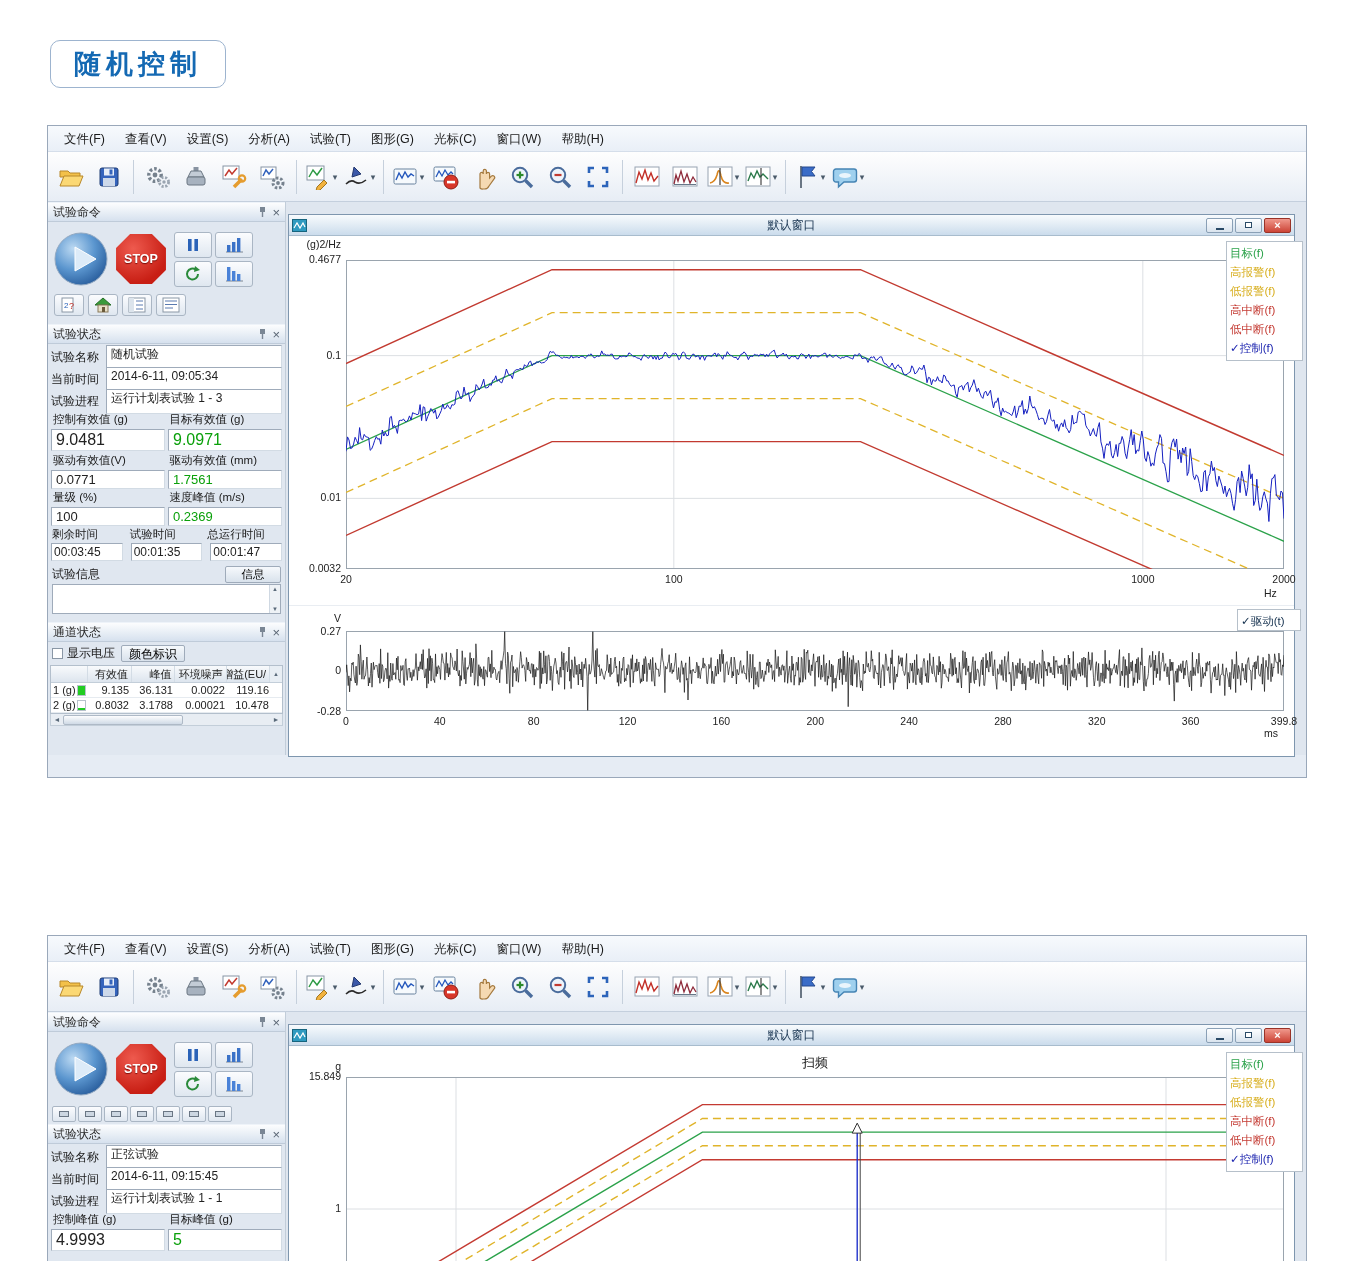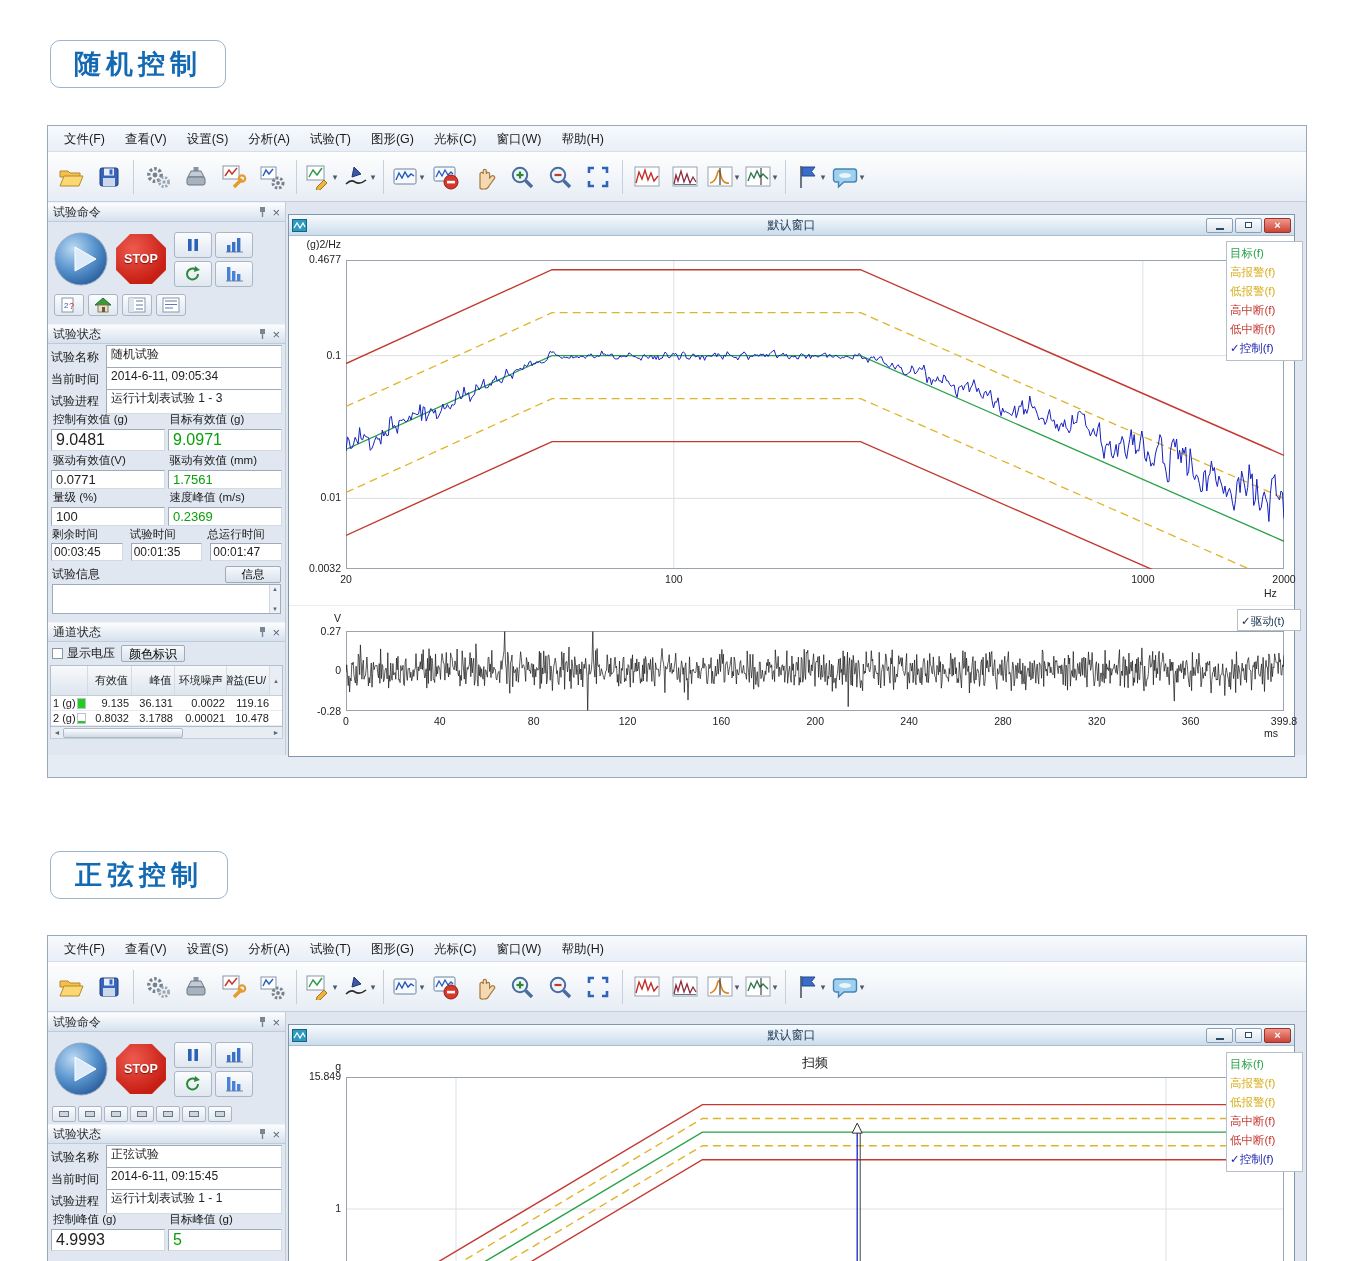--- a/index.html
+++ b/index.html
@@ -48,21 +48,21 @@
 .triple-values .vbox{height:18px;line-height:16px;font-size:12px;padding:0 2px}
 .info-row{display:flex;align-items:center;height:20px;padding:1px 2px;gap:4px;margin-top:2px}
 .info-btn{margin-left:auto;width:56px;height:17px;border:1px solid #9fabba;background:linear-gradient(#f6f9fc,#d9e2ec);font-size:11.5px;border-radius:2px}
 .info-box{height:30px;margin:0 2px;background:#fff;border:1px solid #9fabba;position:relative}
 .vscroll{position:absolute;right:0;top:0;bottom:0;width:11px;background:#eef2f6;border-left:1px solid #cfd8e2;display:flex;flex-direction:column;justify-content:space-between;align-items:center;font-size:6px;color:#5a6a7a;padding:1px 0}
 .chan-ctrl{display:flex;align-items:center;height:22px;padding:2px 4px;gap:6px}
 .cb{display:flex;align-items:center;gap:4px}
 .cbbox{width:11px;height:11px;background:#fff;border:1px solid #8a97a6;display:inline-block}
 .color-btn{width:64px;height:17px;border:1px solid #9fabba;background:linear-gradient(#f6f9fc,#d9e2ec);font-size:12px;border-radius:2px}
 .chan-table{margin:1px 2px 0 2px;background:#fff;border:1px solid #b3bfcc;font-size:11px}
-.ct-hrow{display:flex;height:30px;background:linear-gradient(#f8fafc,#dde5ee);border-bottom:1px solid #c3ced9}
+.ct-hrow{display:flex;height:17px;background:linear-gradient(#f8fafc,#dde5ee);border-bottom:1px solid #c3ced9}
 .ct-h{border-right:1px solid #d3dce5;display:flex;align-items:center;justify-content:flex-end;padding-right:3px;white-space:nowrap;overflow:hidden}
 .ct-up{width:12px;display:flex;align-items:center;justify-content:center;font-size:6px;color:#5a6a7a;background:#e8eef4}
 .ct-row{display:flex;height:15px;border-bottom:1px solid #e6ebf0;align-items:center}
 .ct-ch{width:26px;padding-left:2px;white-space:nowrap}
 .ct-meter{width:9px;height:11px;border:1px solid #b8c2cc;margin-right:1px;position:relative;background:#fff}
 .ct-meter i{position:absolute;left:0;bottom:0;right:0;background:#22cc22}
 .ct-c{display:flex;justify-content:flex-end;padding-right:3px;white-space:nowrap;overflow:hidden}
 .hscroll{display:flex;height:12px;margin:0 2px;background:#e8edf3;border:1px solid #c3ced9;border-top:none;align-items:center;font-size:7px;color:#5a6a7a}
 .hs-a{width:12px;text-align:center}
 .hs-thumb{width:120px;height:10px;background:linear-gradient(#fdfdfe,#cfdae6);border:1px solid #aeb9c6;border-radius:2px}
@@ -560,23 +560,20 @@
                 <span class="tick tick-c" style="left: 901.622px; top: 109px;">360</span>
                 <span class="tick tick-c" style="left: 995px; top: 109px;">399.8</span>
               </div>
           </div>
         </div>
       </div>
     </div>
 
   </div>
 
-  <div class="badge" style="left:50px;top:851px;width:178px;height:48px">
-      <span>正弦控制</span>
-    </div>
 
   <div class="app-window w2" style="top:935px;height:420px">
     <div class="menubar">
         <span class="menu-item">文件(F)</span>
         <span class="menu-item">查看(V)</span>
         <span class="menu-item">设置(S)</span>
         <span class="menu-item">分析(A)</span>
         <span class="menu-item">试验(T)</span>
         <span class="menu-item">图形(G)</span>
         <span class="menu-item">光标(C)</span>

